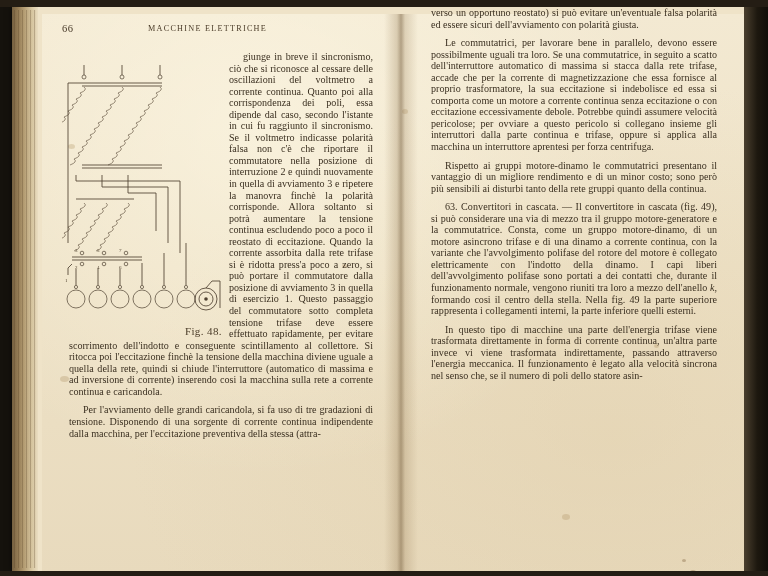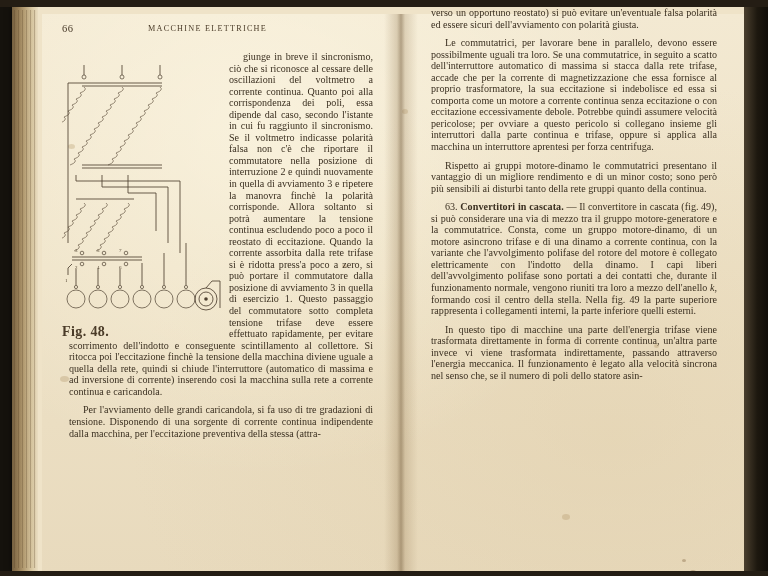--- a/index.html
+++ b/index.html
@@ -78,31 +78,31 @@
 
   .body{
     font-size:10.1px;line-height:11.55px;
     text-align:justify;
     color:#3a2f20;
     hyphens:none;
     -webkit-font-smoothing:none;
   }
   .body p{margin:7px;text-indent:14px;}
   .body p.noind{text-indent:0;font-family:Liberation Serif, serif;}
-  .sect{font-weight:bold;letter-spacing:.1px;}
+  .sect{font-weight:normal;letter-spacing:.1px;}
   .ital{font-style:italic;}
 
   
   .figwrap{
     float:left;width:160px;height:285px;margin:2px 7px 1px 0;
     position:relative;
   }
   .figcap{
-    position:absolute;left:0;right:0;bottom:0;text-align:left;
-    font-size:14px;color:#4a3b28;letter-spacing:.4px;font-weight:bold;
+    position:absolute;left:0;right:0;bottom:0;text-align:right;
+    font-size:11px;color:#4a3b28;letter-spacing:.4px;
   }
   svg{display:block;}
   .wire{fill:none;stroke:#4e4030;stroke-width:.85;}
   .wire-thin{fill:none;stroke:#574836;stroke-width:.6;}
   .node{fill:none;stroke:#4e4030;stroke-width:.7;}
   .lbl-s{font-family:"Liberation Serif",serif;font-size:5px;fill:#4b3c2a;}
 
   .speck{position:absolute;background:#8d7450;border-radius:50%;opacity:.45;}
 </style>
 </head>

